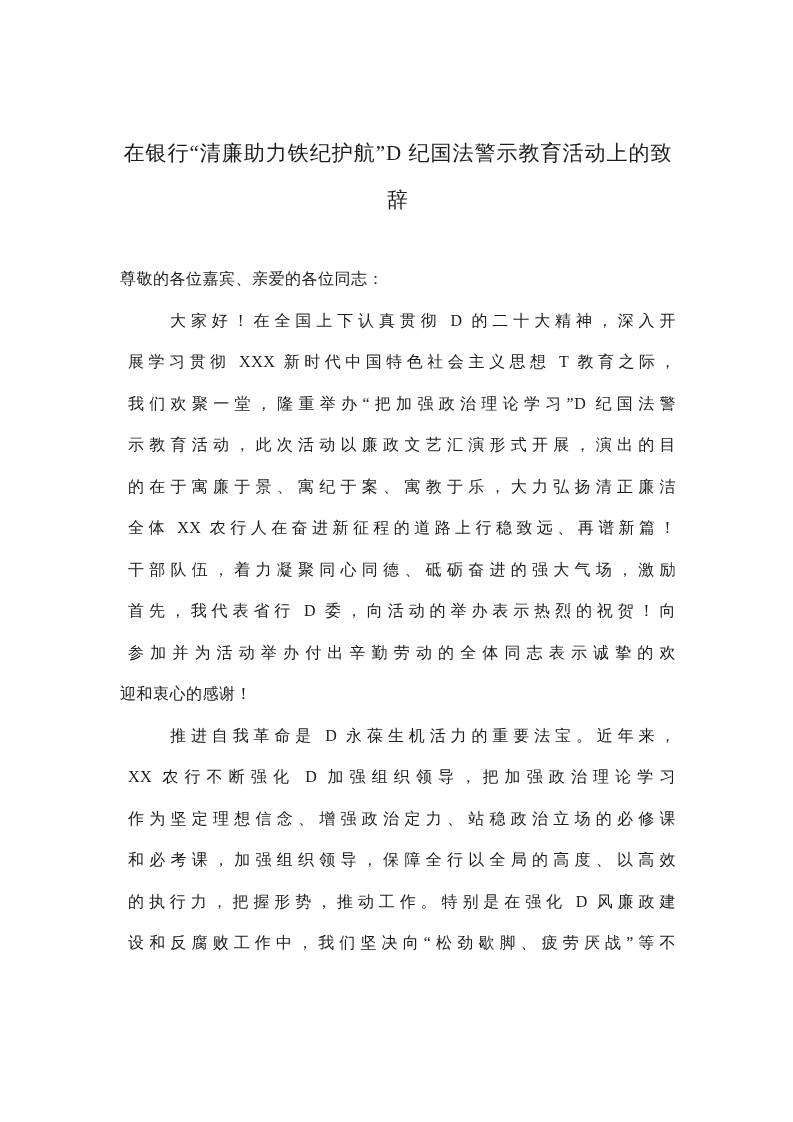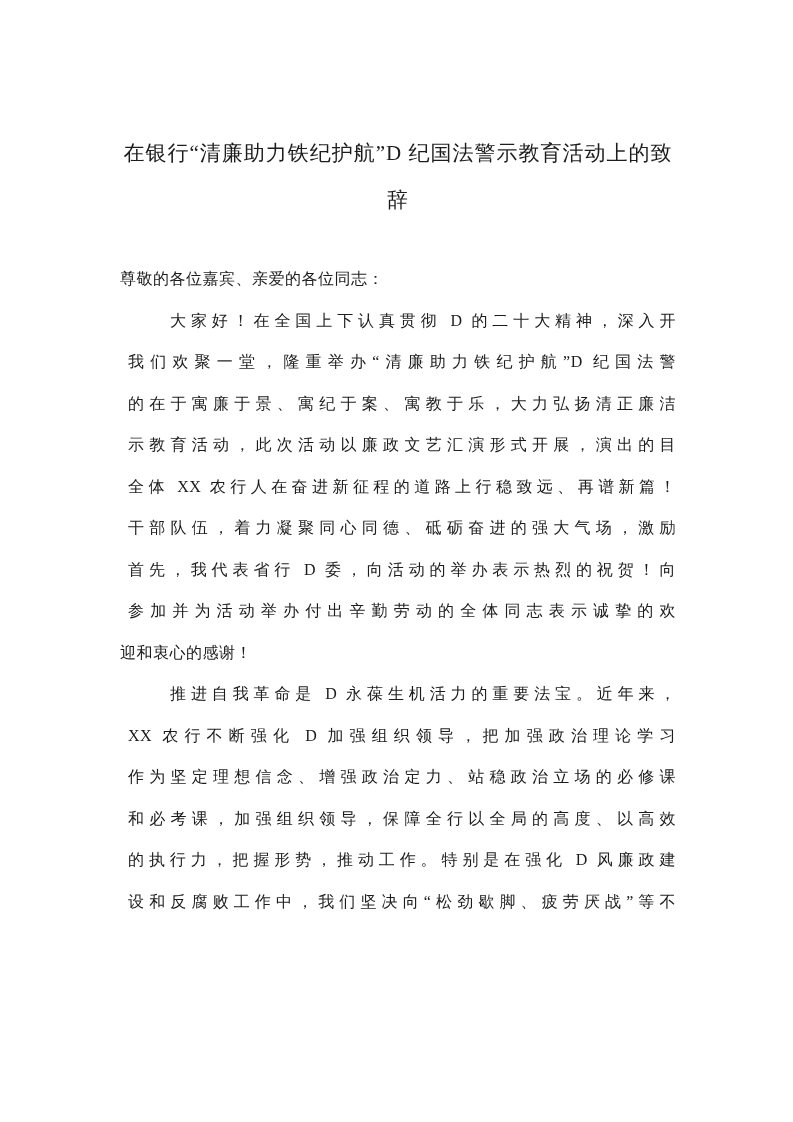--- a/index.html
+++ b/index.html
@@ -59,23 +59,24 @@
 
 <div class="page">
   <div class="content">
     <div class="title-block">
       <div class="title-line">在银行“清廉助力铁纪护航”D 纪国法警示教育活动上的致</div>
       <div class="title-line">辞</div>
     </div>
     <div class="body-block" id="body-lines">
         <div class="bline nofill">尊敬的各位嘉宾、亲爱的各位同志：</div>
         <div class="bline fill indent">大家好！在全国上下认真贯彻 D 的二十大精神，深入开</div>
-        <div class="bline fill">我们欢聚一堂，隆重举办“清廉助力铁纪护航”D 纪国法警</div>
+        <div class="bline fill">展学习贯彻 XXX 新时代中国特色社会主义思想 T 教育之际，</div>
+        <div class="bline fill">我们欢聚一堂，隆重举办“把加强政治理论学习”D 纪国法警</div>
+        <div class="bline fill">示教育活动，此次活动以廉政文艺汇演形式开展，演出的目</div>
         <div class="bline fill">的在于寓廉于景、寓纪于案、寓教于乐，大力弘扬清正廉洁</div>
-        <div class="bline fill">示教育活动，此次活动以廉政文艺汇演形式开展，演出的目</div>
         <div class="bline fill">全体 XX 农行人在奋进新征程的道路上行稳致远、再谱新篇！</div>
         <div class="bline fill">干部队伍，着力凝聚同心同德、砥砺奋进的强大气场，激励</div>
         <div class="bline fill">首先，我代表省行 D 委，向活动的举办表示热烈的祝贺！向</div>
         <div class="bline fill">参加并为活动举办付出辛勤劳动的全体同志表示诚挚的欢</div>
         <div class="bline nofill">迎和衷心的感谢！</div>
         <div class="bline fill indent">推进自我革命是 D 永葆生机活力的重要法宝。近年来，</div>
         <div class="bline fill">XX 农行不断强化 D 加强组织领导，把加强政治理论学习</div>
         <div class="bline fill">作为坚定理想信念、增强政治定力、站稳政治立场的必修课</div>
         <div class="bline fill">和必考课，加强组织领导，保障全行以全局的高度、以高效</div>
         <div class="bline fill">的执行力，把握形势，推动工作。特别是在强化 D 风廉政建</div>

